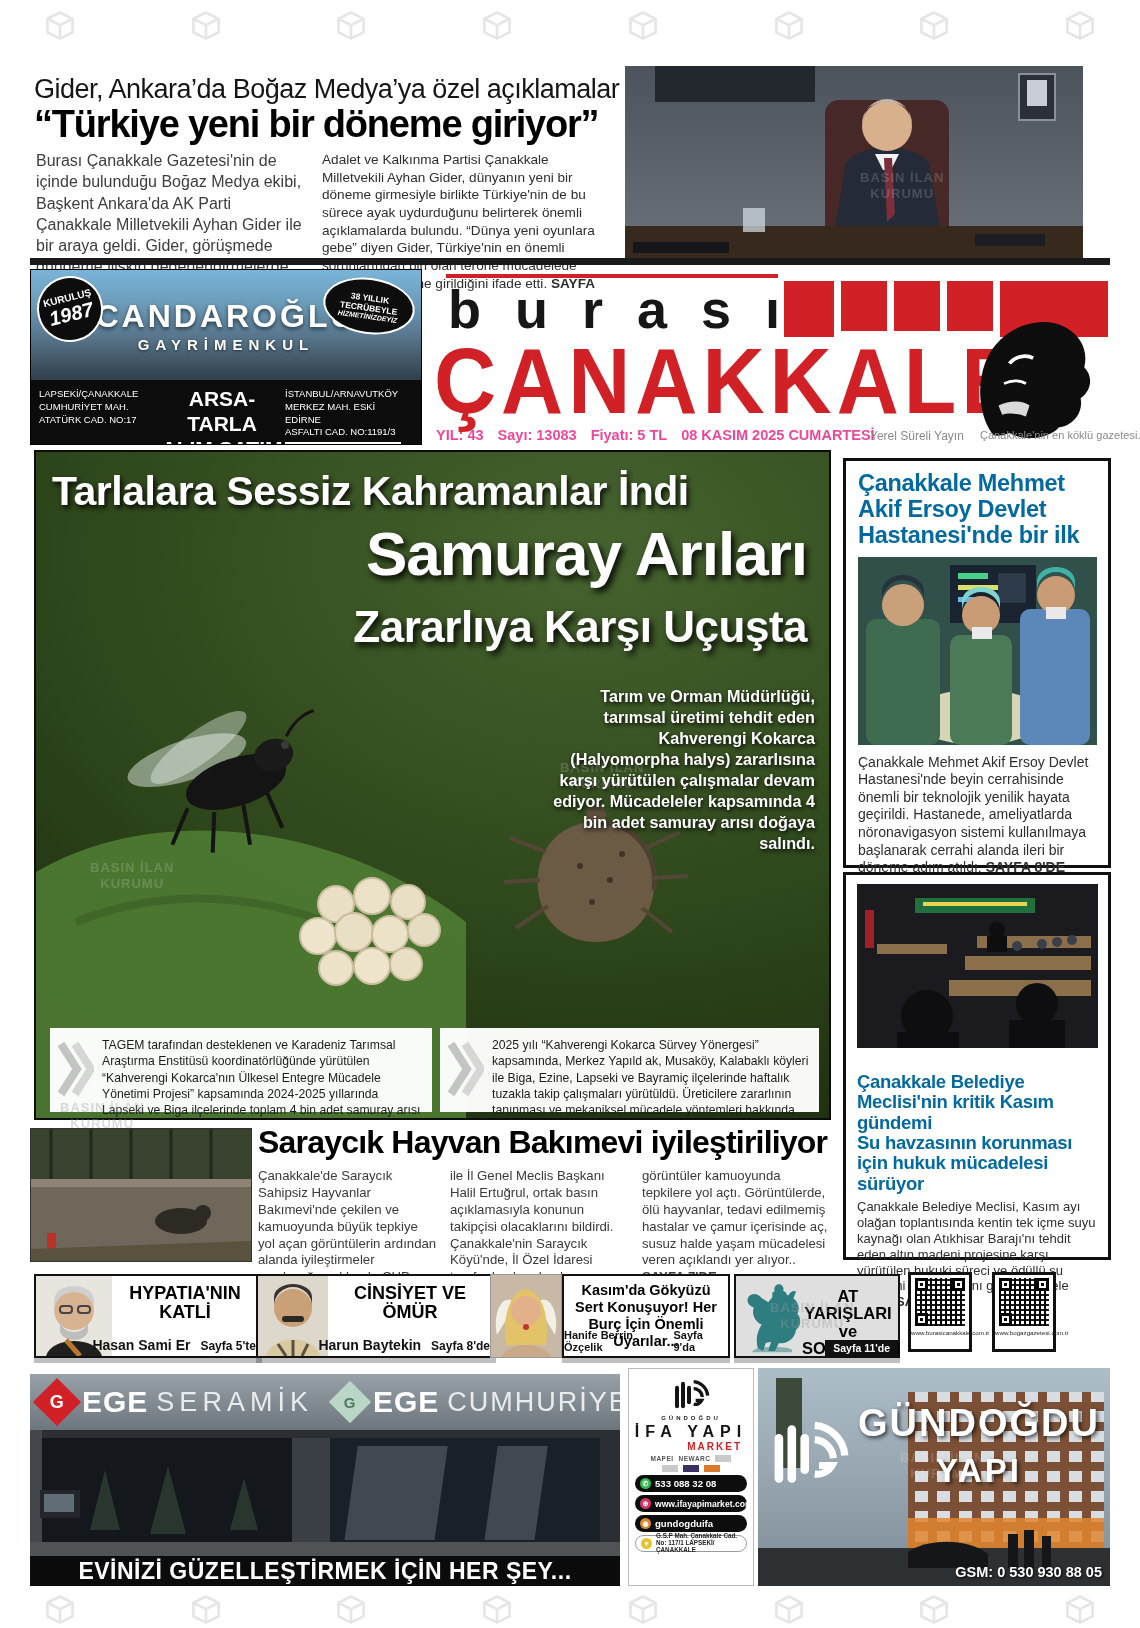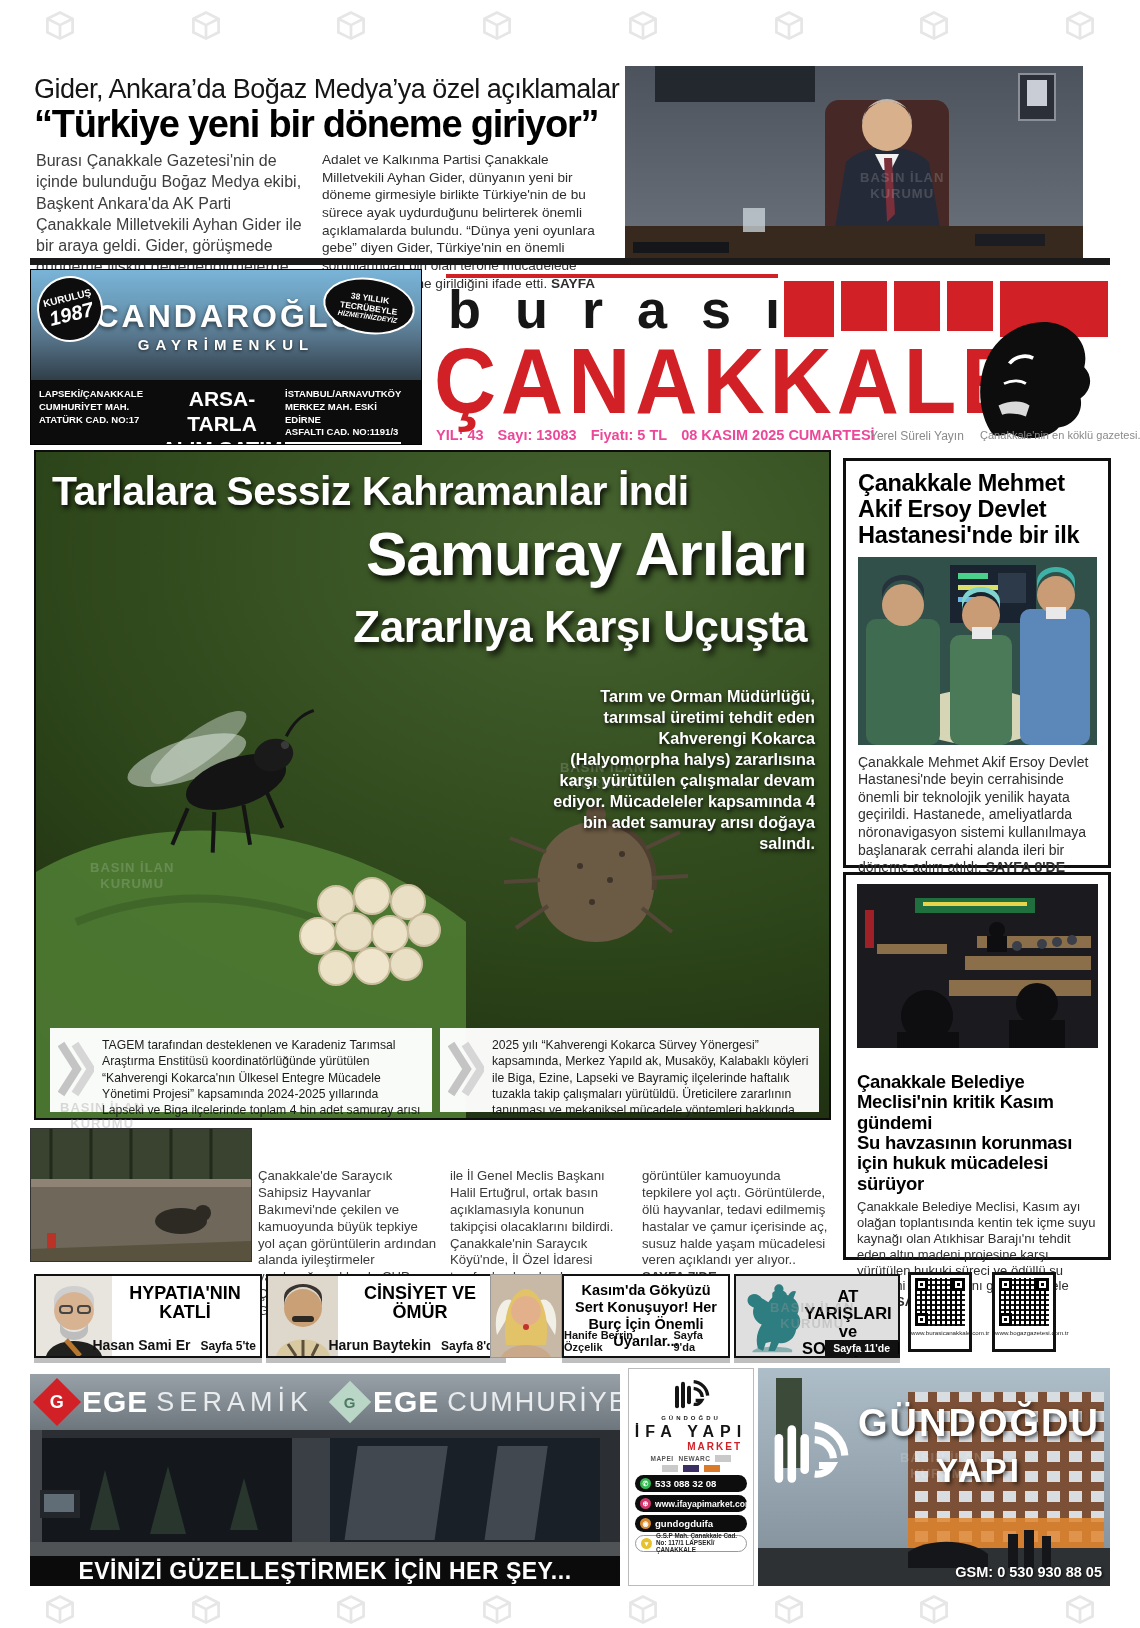--- a/index.html
+++ b/index.html
@@ -31,21 +31,21 @@
       background:linear-gradient(180deg,#79b4d8 0%,#6b9cba 30%,#57758b 60%,#2e3c46 100%)}
   .cand .brand{position:absolute;left:0;right:0;top:28px;text-align:center;color:#fff;
       font-weight:700;font-size:32px;letter-spacing:3px;text-shadow:0 2px 4px rgba(0,0,0,.6)}
   .cand .brandsub{position:absolute;left:0;right:0;top:66px;text-align:center;color:#fff;
       font-weight:700;font-size:15px;letter-spacing:6px;text-shadow:0 1px 3px rgba(0,0,0,.6)}
   .badge{position:absolute;background:#0d0d0d;border:2px solid #fff;border-radius:50%;
       color:#fff;display:flex;flex-direction:column;align-items:center;justify-content:center;text-align:center}
   .cand .botband{position:absolute;left:0;right:0;bottom:0;height:64px;display:flex;color:#fff;
       background:radial-gradient(120% 160% at 50% -40%, transparent 55%, #0c0c0c 56%),linear-gradient(#0c0c0c,#0c0c0c);
       align-items:flex-start}
-  .cand .addr{font-size:9.5px;font-weight:bold;line-height:1.35}
+  .cand .addr{font-size:9.5px;font-weight:normal;line-height:1.35}
   .cand .pillw{display:inline-block;background:#111;border:2px solid #fff;padding:14px 5px;
       font-size:13px;font-weight:800;letter-spacing:1px;margin-top:20px}
   .cand .webw{display:inline-block;background:#fff;color:#111;padding:1px 4px;font-size:10.5px;font-weight:800;margin-top:3px}
   .cand .mid{font-size:21px;font-weight:800;line-height:1.2;text-align:center}
 
   
   .mast-small{font-size:54px;font-weight:600;letter-spacing:34px;color:#161616;line-height:1}
   .mast-big{font-size:86px;font-weight:800;letter-spacing:5px;color:#d22027;line-height:.95;transform:scaleY(1.08);transform-origin:left top}
   .redblock{background:#d22027}
   .issue{font-size:14.5px;font-weight:800;color:#ec4899;white-space:nowrap}
@@ -57,21 +57,21 @@
   .mi-kicker{font-size:41px;font-weight:700;color:#fff;letter-spacing:-.5px;text-shadow:2px 3px 5px rgba(0,0,0,.9);white-space:nowrap}
   .mi-h1{font-size:62px;font-weight:800;color:#fff;letter-spacing:-1px;text-shadow:3px 4px 6px rgba(0,0,0,.9);white-space:nowrap}
   .mi-h2{font-size:44px;font-weight:800;color:#fff;letter-spacing:-.5px;text-shadow:3px 4px 6px rgba(0,0,0,.9);white-space:nowrap}
   .mi-lead{font-size:16.2px;font-weight:700;color:#fff;line-height:1.3;text-align:right;text-shadow:1px 2px 4px rgba(0,0,0,.95)}
   .infobox{position:absolute;background:rgba(255,255,255,.97);color:#1c1c1c;
       font-size:12.2px;line-height:1.34;padding:9px 10px 8px 52px;height:84px}
   .infobox .chev{position:absolute;left:8px;top:12px}
 
   
   .rbox{border:3px solid #0f0f0f;background:#fff;padding:10px 12px}
-  .rhead{font-weight:800;letter-spacing:-.3px;line-height:1.1;color:#000000}
+  .rhead{font-weight:800;letter-spacing:-.3px;line-height:1.1;color:#0369a1}
   .rbody{color:#2e2e2e}
 
   
   .sarhead{font-size:32px;font-weight:800;letter-spacing:-.8px;color:#000;white-space:nowrap}
   .sarcol{font-size:13.2px;line-height:1.28;color:#3a3a3a}
 
   
   .card{position:absolute;top:1274px;height:84px;background:#fff;border:2px solid #111;
         box-shadow:0 5px 0 rgba(0,0,0,.25)}
   .card .title{font-weight:800;text-align:center;line-height:1.05;color:#000}
@@ -402,20 +402,21 @@
           <line x1="140" y1="0" x2="140" y2="54"></line>
           <line x1="180" y1="0" x2="180" y2="54"></line>
         </g>
       <rect y="50" width="220" height="8" fill="#8e8374"></rect>
       <ellipse cx="150" cy="92" rx="26" ry="13" fill="#2d2a24"></ellipse>
       <circle cx="172" cy="84" r="8" fill="#2d2a24"></circle>
       <rect x="16" y="104" width="9" height="18" fill="#bb3327"></rect>
       <path d="M0 120 L220 112 L220 132 L0 132 Z" fill="#59523f"></path>
     </svg>
   </div>
+  <div class="abs sarhead" style="left:258px;top:1124px">Saraycık Hayvan Bakımevi iyileştiriliyor</div>
   <div class="abs sarcol" style="left:258px;top:1168px;width:180px">Çanakkale'de Saraycık Sahipsiz Hayvanlar Bakımevi'nde çekilen ve kamuoyunda büyük tepkiye yol açan görüntülerin ardından alanda iyileştirmeler yapılacağı açıklandı. CHP Çanakkale Milletvekili İsmet Güneşhan</div>
   <div class="abs sarcol" style="left:450px;top:1168px;width:180px">ile İl Genel Meclis Başkanı Halil Ertuğrul, ortak basın açıklamasıyla konunun takipçisi olacaklarını bildirdi. Çanakkale'nin Saraycık Köyü'nde, İl Özel İdaresi tarafından kurulan hayvan barınağına çekilen</div>
   <div class="abs sarcol" style="left:642px;top:1168px;width:188px">
     <span>görüntüler kamuoyunda tepkilere yol açtı. Görüntülerde, ölü hayvanlar, tedavi edilmemiş hastalar ve çamur içerisinde aç, susuz halde yaşam mücadelesi veren açıklandı yer alıyor..</span>
     <b>SAYFA  7'DE</b>
   </div>
 
   <div class="card" style="left:34px;width:228px">
     <div class="abs photo" style="left:0;top:0;width:76px;height:80px">
       <svg width="76" height="80" viewBox="0 0 76 80">
@@ -429,21 +430,21 @@
         <path d="M30 64 L44 80" stroke="#b8772e" stroke-width="5"></path>
       </svg>
     </div>
     <div class="title" style="margin:8px 6px 0 80px;font-size:18px">HYPATIA'NIN KATLİ</div>
     <div class="meta">
       <span class="author">Hasan Sami Er</span>
       <span class="pg">Sayfa 5'te</span>
     </div>
   </div>
 
-  <div class="card" style="left:266px;width:240px">
+  <div class="card" style="left:256px;width:240px">
     <div class="abs photo" style="left:0;top:0;width:70px;height:80px">
       <svg width="70" height="80" viewBox="0 0 70 80">
           <rect width="70" height="80" fill="#ded8cc"></rect>
         <circle cx="35" cy="32" r="19" fill="#caa076"></circle>
         <path d="M16 30 a19 19 0 0 1 38 0 l0 -9 a19 13 0 0 0 -38 0 Z" fill="#3a3430"></path>
         <rect x="24" y="40" width="22" height="6" rx="3" fill="#2c2824"></rect>
         <path d="M8 80 C14 58 56 58 62 80 Z" fill="#d9c9a0"></path>
         <path d="M20 68 L28 80 M35 64 L35 80 M50 68 L44 80" stroke="#5c503c" stroke-width="3"></path>
       </svg>
     </div>

